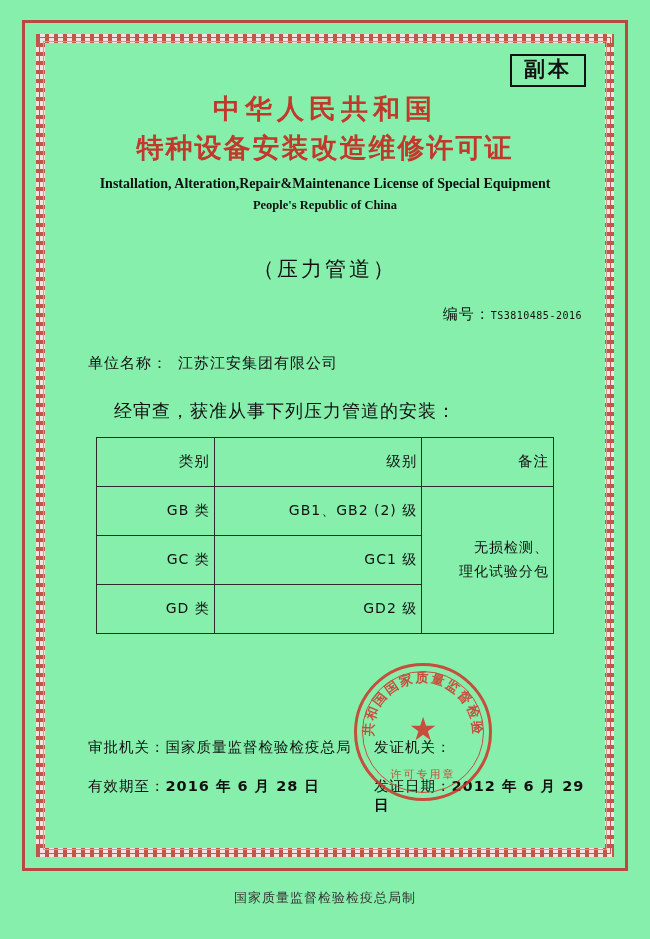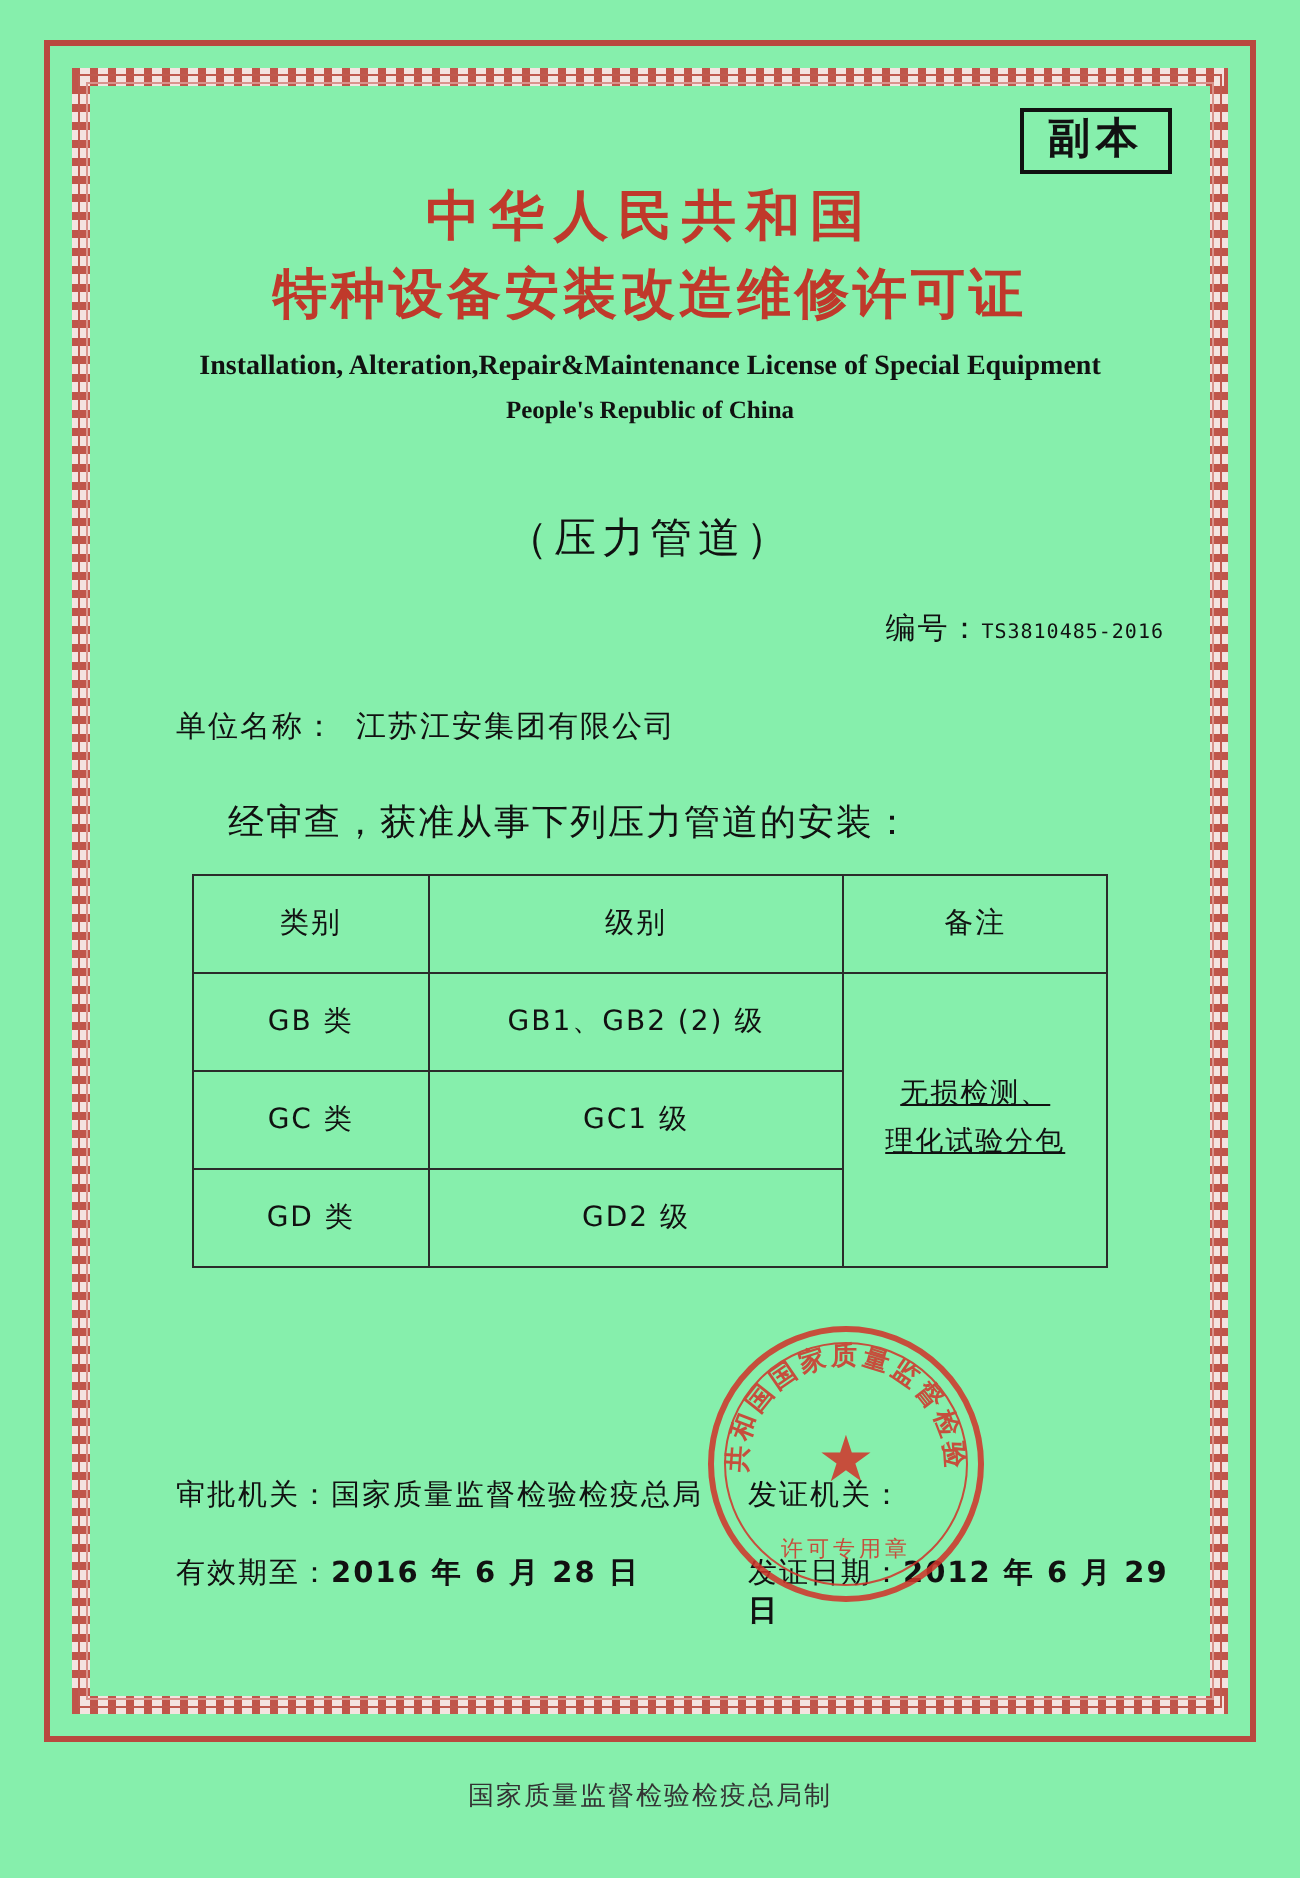--- a/index.html
+++ b/index.html
@@ -184,37 +184,36 @@
   table.cat-table {
     margin: 14px auto 0 auto;
     width: 458px;
     border-collapse: collapse;
     font-family: "DejaVu Sans", sans-serif;
     color: #111;
   }
   table.cat-table th,
   table.cat-table td {
     border: 1px solid #2b2b2b;
-    text-align: center;
+    text-align: right;
     font-weight: normal;
     font-size: 14px;
     letter-spacing: 1px;
     height: 44px;
     padding: 2px 4px;
   }
   table.cat-table th {
     font-size: 14.5px;
   }
   col.c1 { width: 118px; }
   col.c2 { width: 208px; }
   col.c3 { width: 132px; }
   td.remark {
     line-height: 1.7;
     font-size: 13.5px;
-    text-decoration: underline;
   }
   td.cat-col { letter-spacing: 2px; }
 
   
   .footer-block {
     position: absolute;
     left: 36px;
     right: 10px;
     bottom: 8px;
     font-family: "DejaVu Sans", sans-serif;

